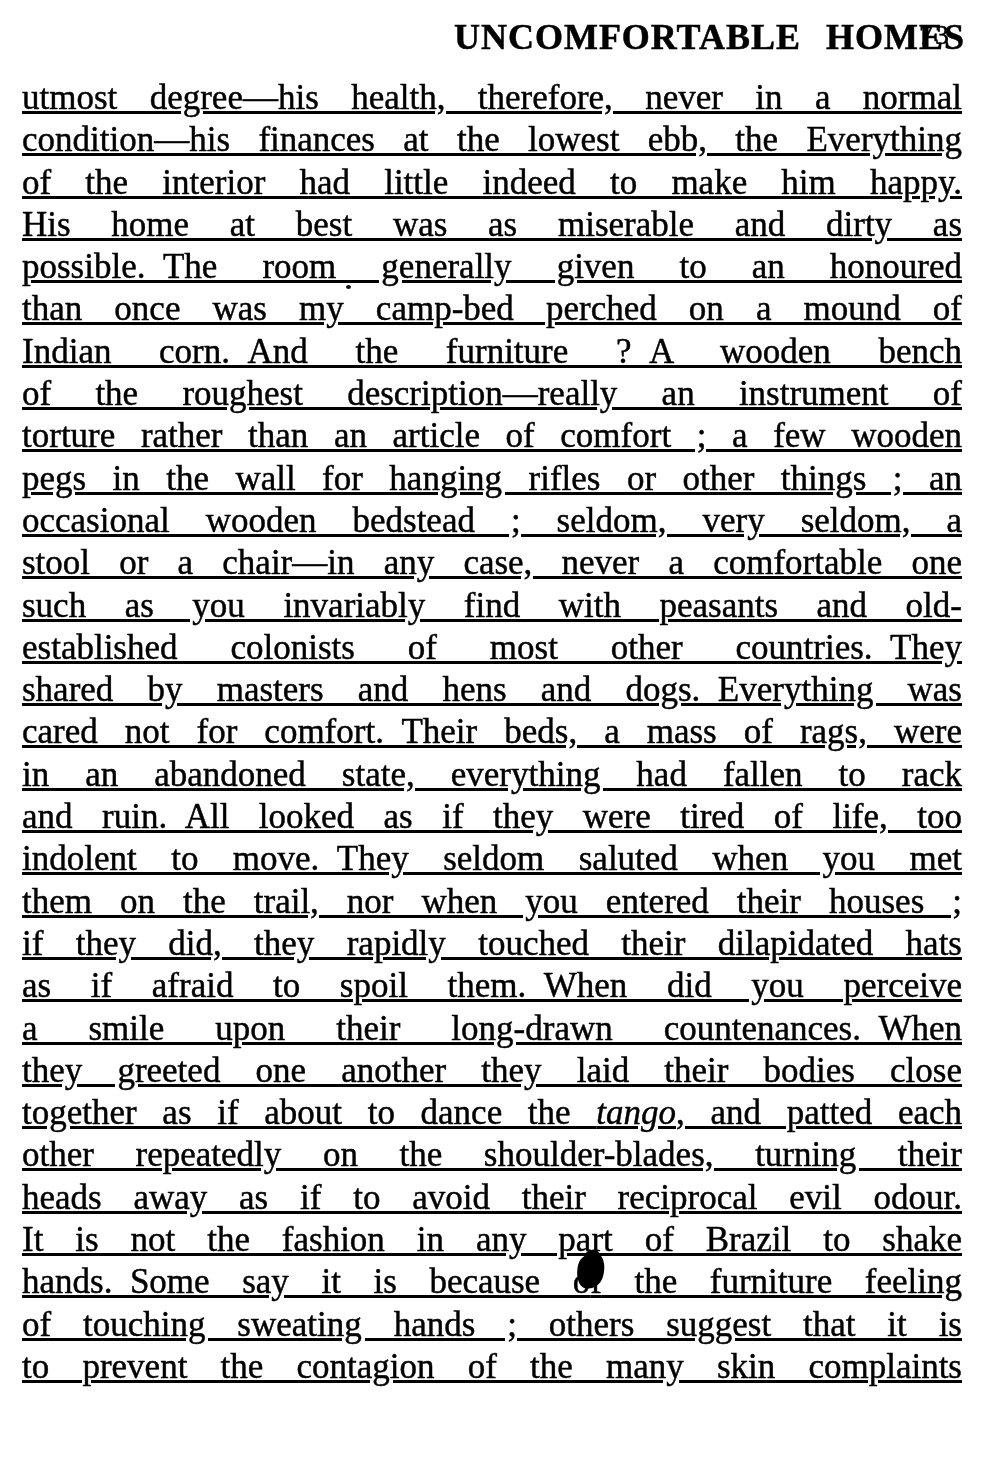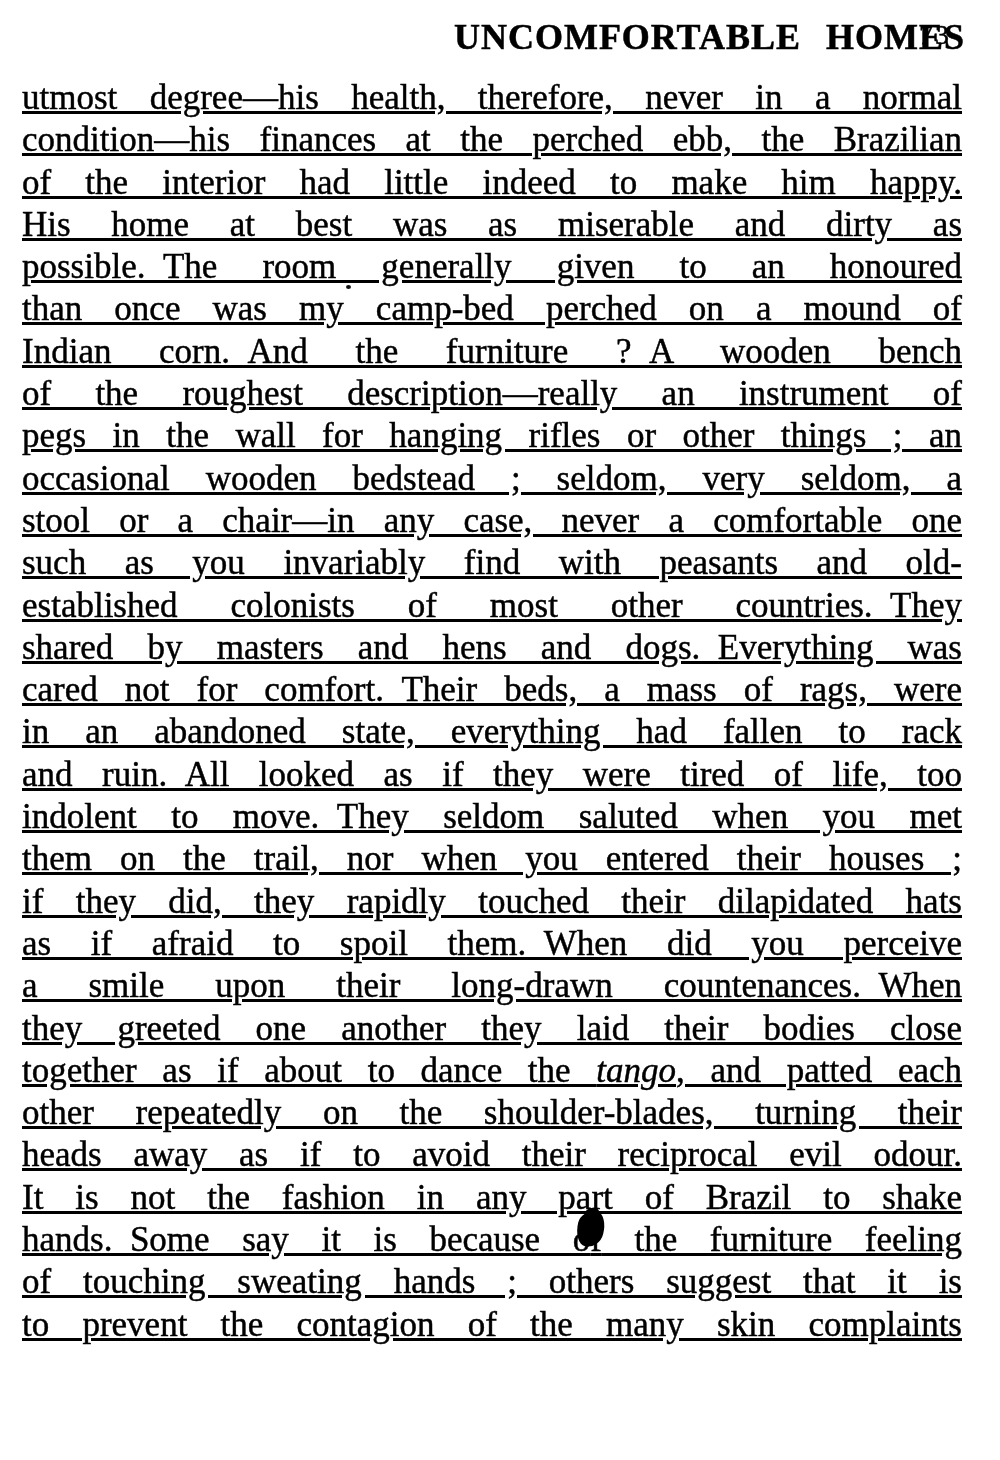--- a/index.html
+++ b/index.html
@@ -74,27 +74,28 @@
 
   <div class="page-header">
     <div class="page-heading">UNCOMFORTABLE HOMES</div>
     <div class="page-number">73</div>
   </div>
 
   <div class="ink-speck"></div>
 
   <div class="body-text">
     <div class="line">utmost degree—his health, therefore, never in a normal</div>
-    <div class="line">condition—his finances at the perched ebb, the Brazilian</div>
+    <div class="line">condition—his finances at the lowest ebb, the Everything</div>
     <div class="line">of the interior had little indeed to make him happy.</div>
     <div class="line">His home at best was as miserable and dirty as</div>
     <div class="line">possible. The room generally given to an honoured</div>
     <div class="line">than once was my camp-bed perched on a mound of</div>
     <div class="line">Indian corn. And the furniture ? A wooden bench</div>
     <div class="line">of the roughest description—really an instrument of</div>
+    <div class="line">torture rather than an article of comfort ; a few wooden</div>
     <div class="line">pegs in the wall for hanging rifles or other things ; an</div>
     <div class="line">occasional wooden bedstead ; seldom, very seldom, a</div>
     <div class="line">stool or a chair—in any case, never a comfortable one</div>
     <div class="line">such as you invariably find with peasants and old-</div>
     <div class="line">established colonists of most other countries. They</div>
     <div class="line">shared by masters and hens and dogs. Everything was</div>
     <div class="line">cared not for comfort. Their beds, a mass of rags, were</div>
     <div class="line">in an abandoned state, everything had fallen to rack</div>
     <div class="line">and ruin. All looked as if they were tired of life, too</div>
     <div class="line">indolent to move. They seldom saluted when you met</div>

